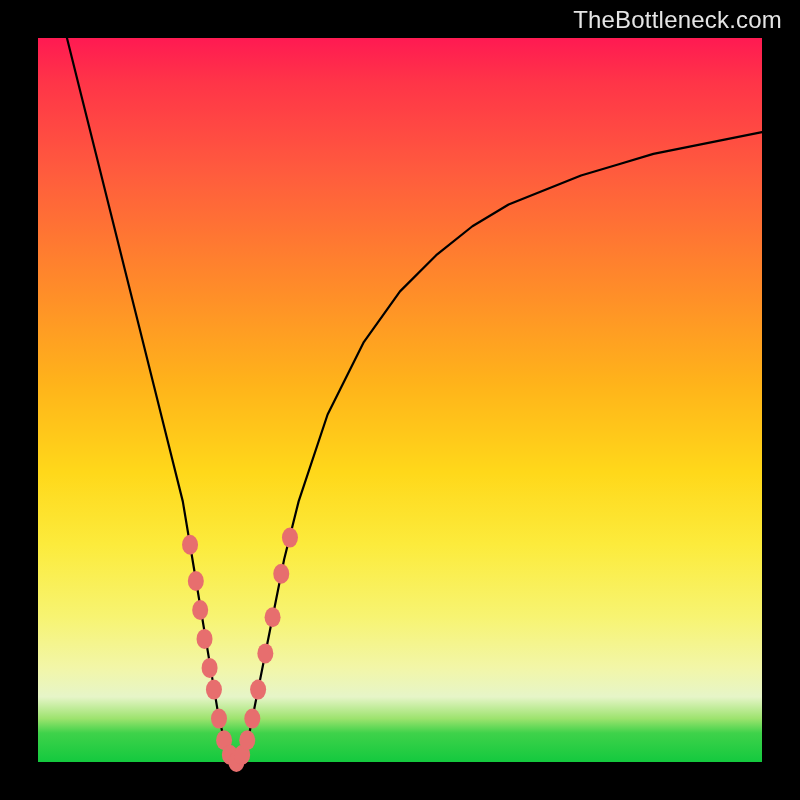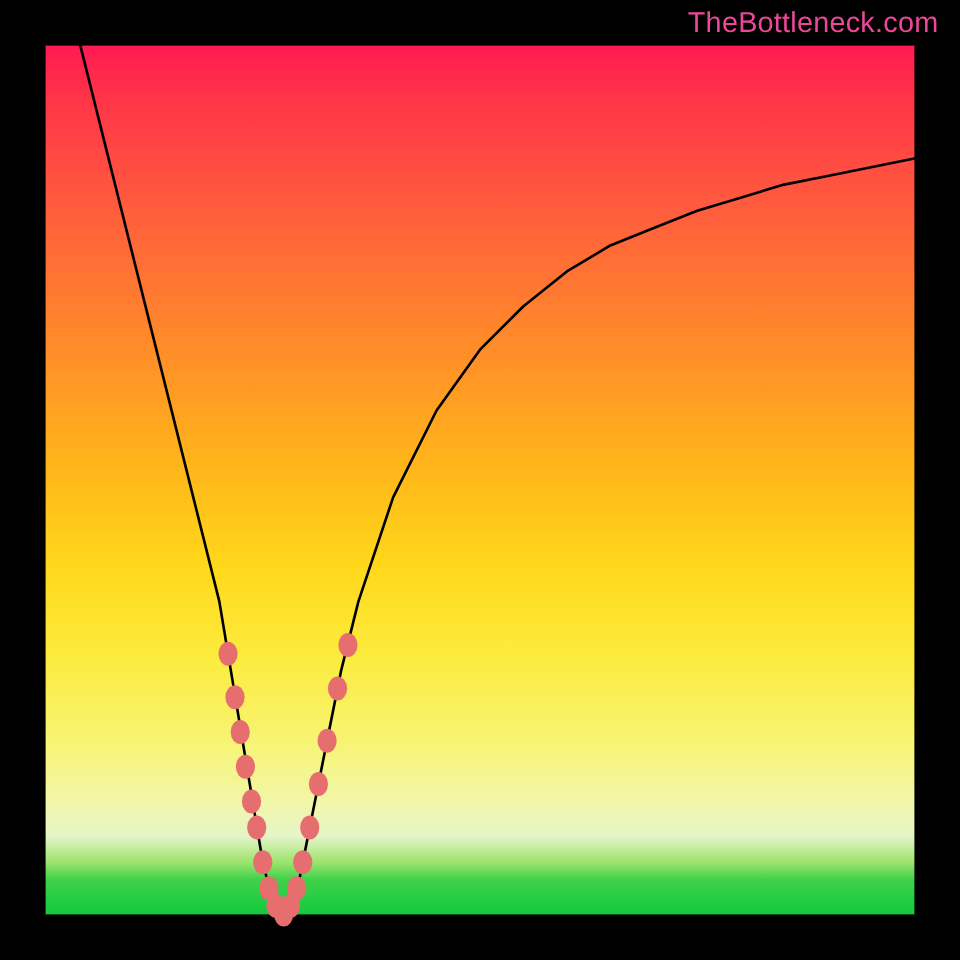--- a/index.html
+++ b/index.html
@@ -40,21 +40,21 @@
       #e6f5c8 91%,
       #9de36e 94%,
       #3fd24a 96%,
       #13c93e 100%
     );
   }
   .watermark {
     position: absolute;
     top: 6px;
     right: 18px;
-    color: #ec4899;
+    color: #e5e5e5;
     font-size: 24px;
     letter-spacing: 0.2px;
     font-weight: 400;
     user-select: none;
   }
   svg.curve {
     position: absolute;
     top: 0;
     left: 0;
     width: 724px;

